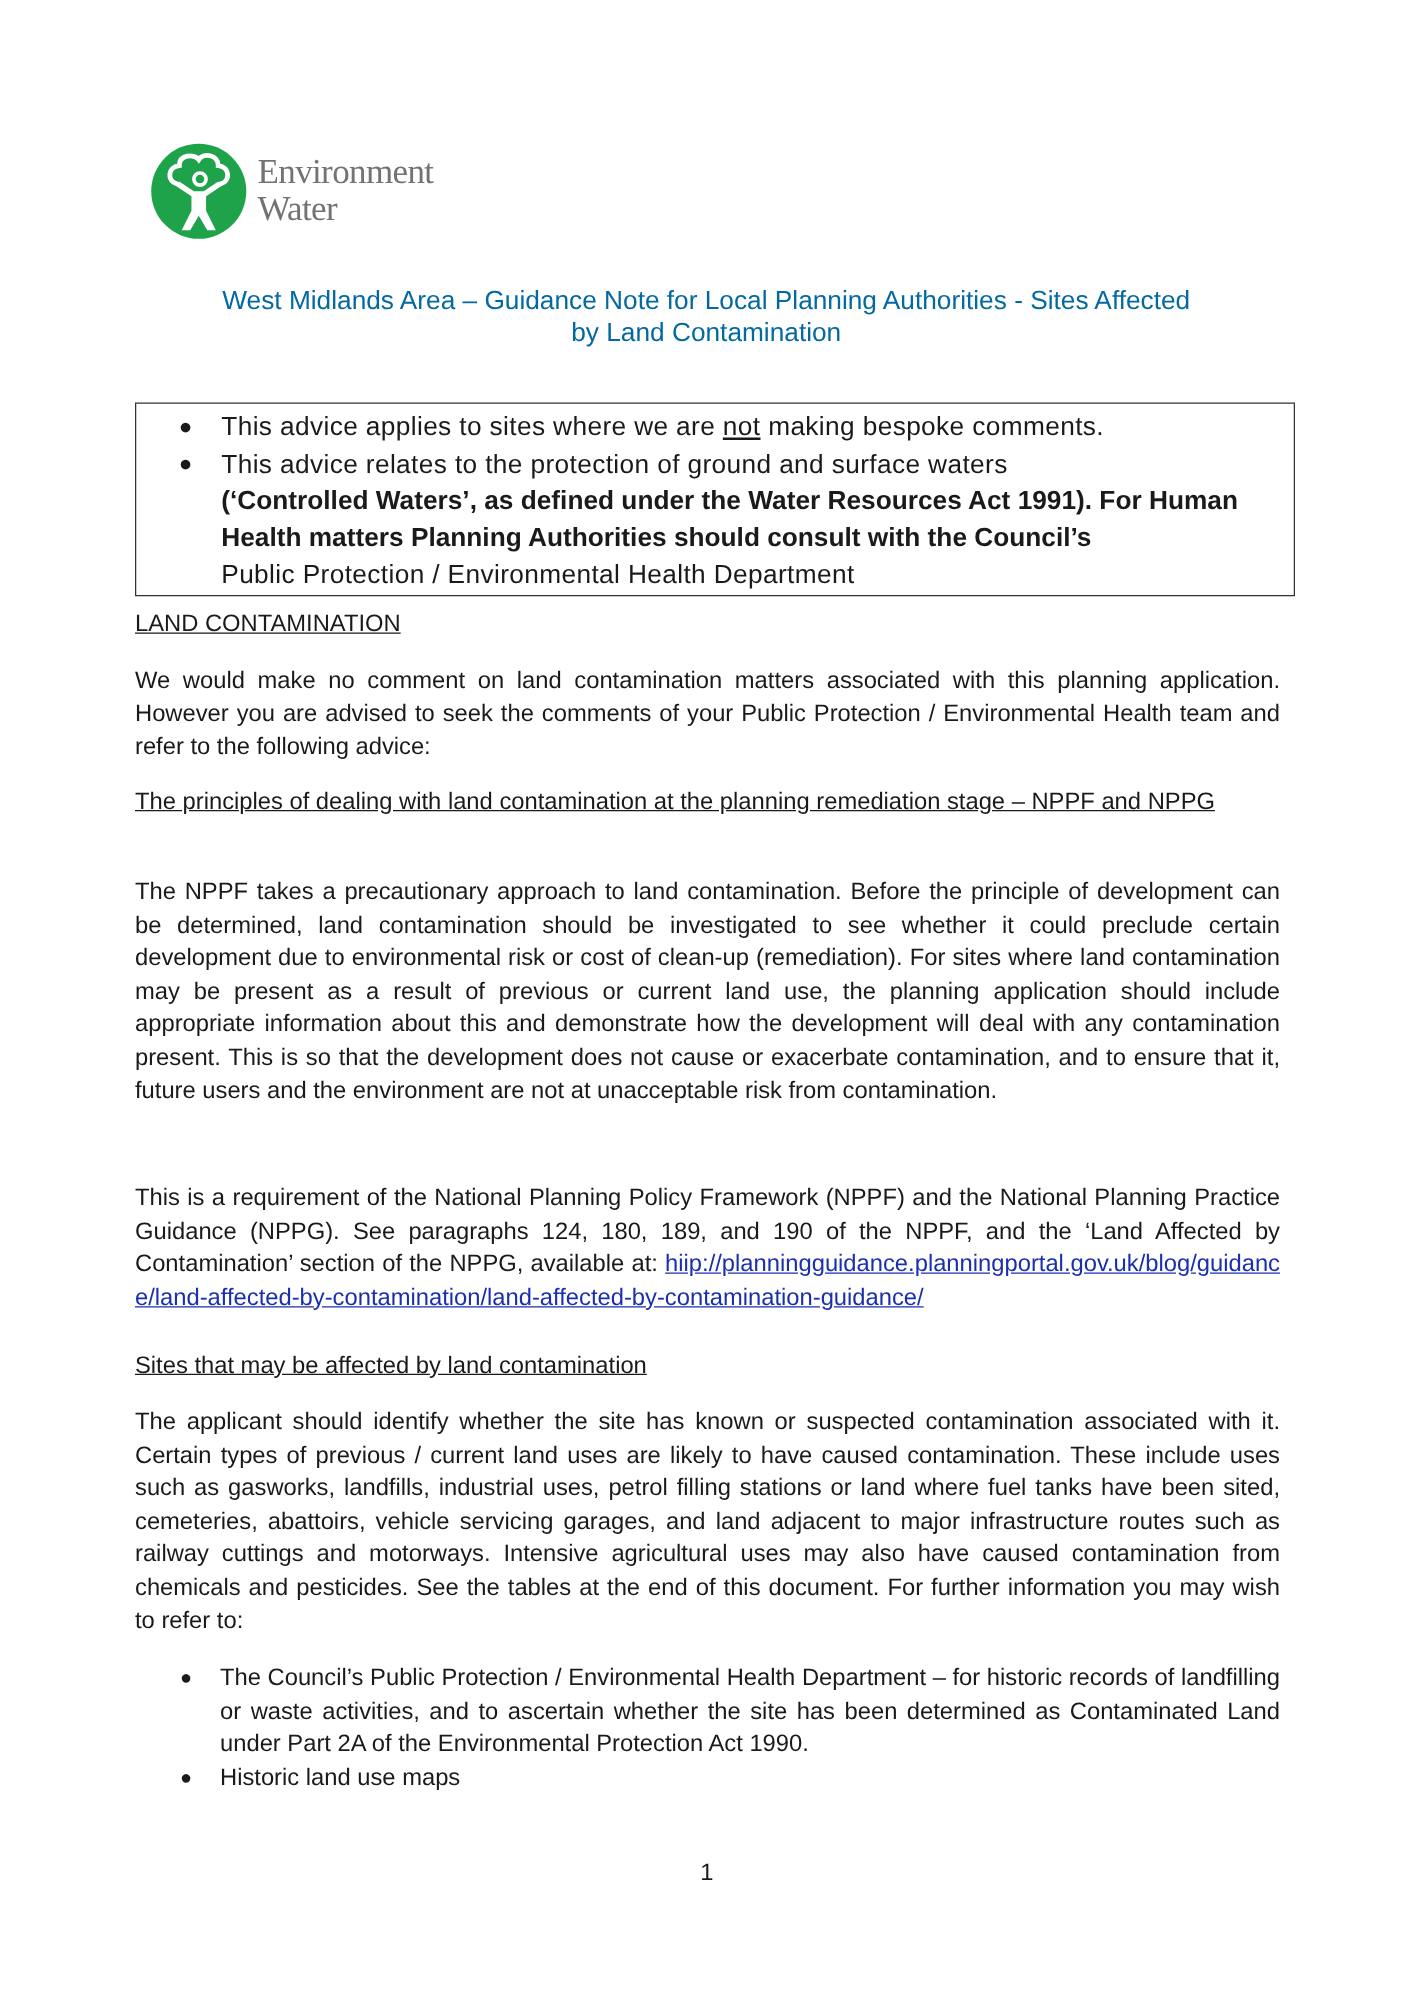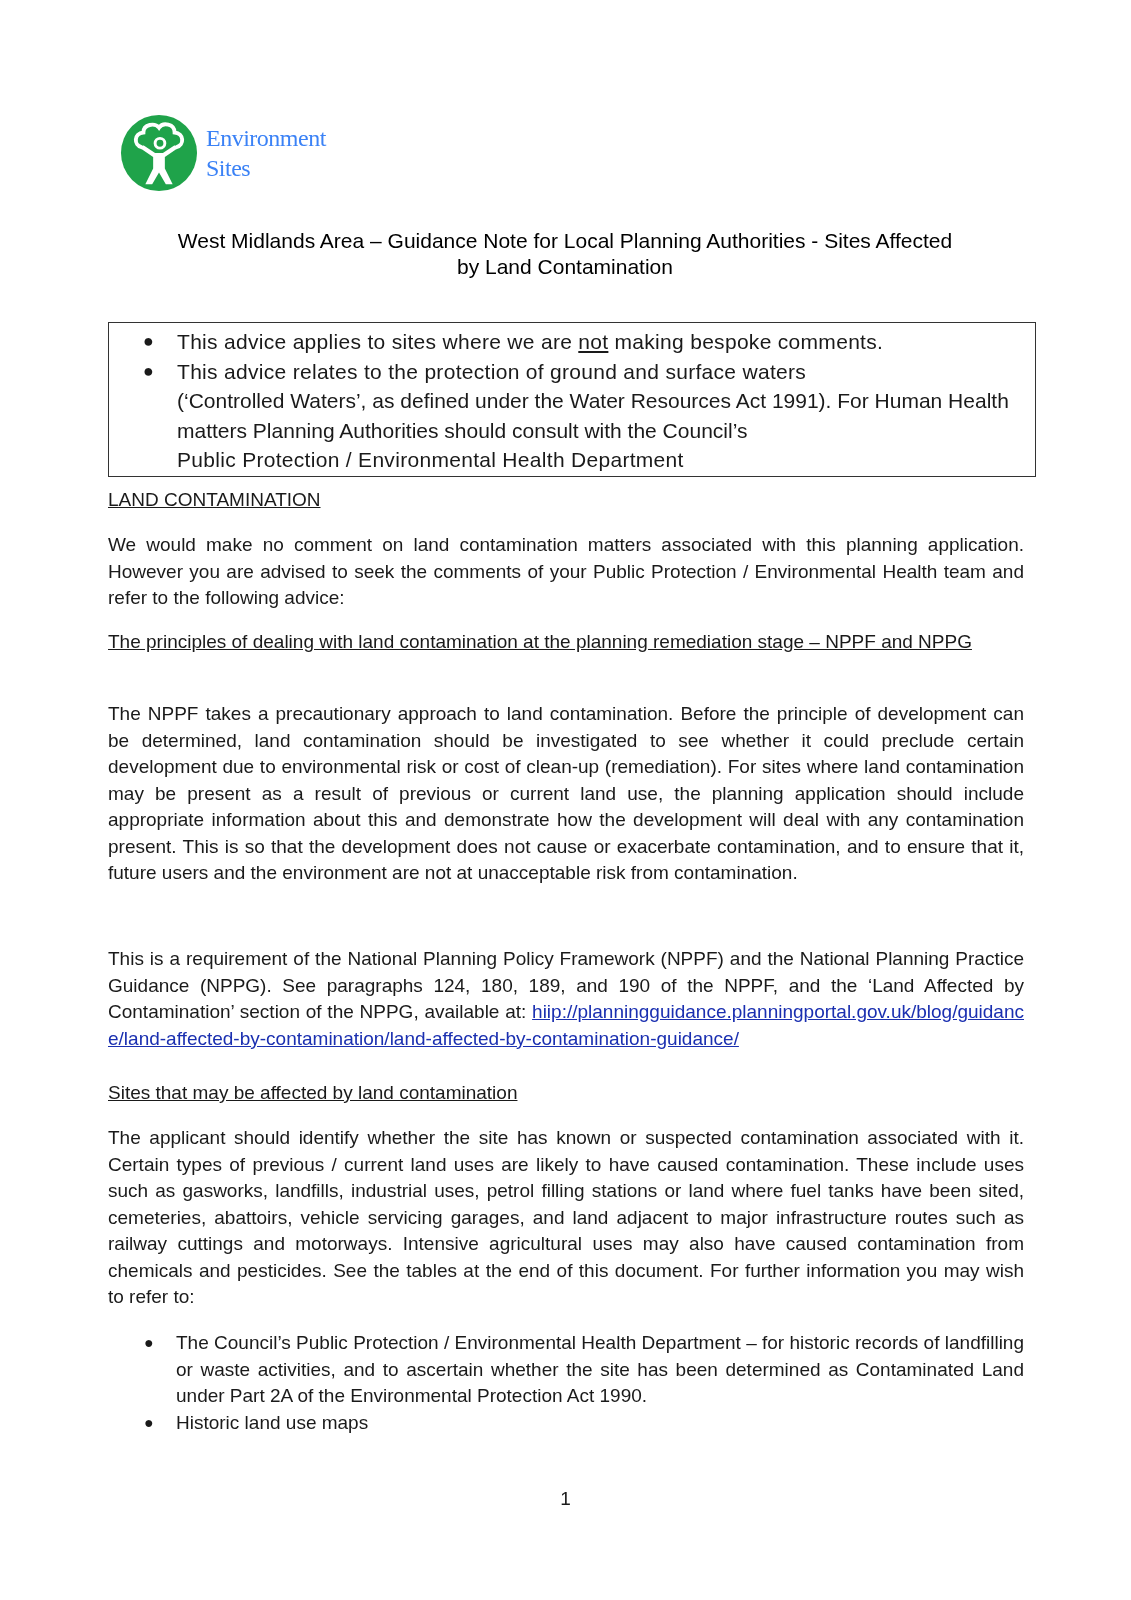--- a/index.html
+++ b/index.html
@@ -2,34 +2,34 @@
 <html><head>
 <meta charset="utf-8">
 <style>
   html, body { margin: 0; padding: 0; background: #ffffff; }
   body { width: 1131px; height: 1600px; position: relative; overflow: hidden;
          font-family: "Liberation Sans", sans-serif; color: #1a1a1a; }
   .page { position: absolute; left: 0; top: 0; width: 1131px; height: 1600px; }
 
   .logo { position: absolute; left: 120px; top: 114px; display: flex; align-items: center; }
   .logo svg { width: 78px; height: 78px; }
-  .logo-text { margin-left: 8px; font-family: "Liberation Serif", serif; color: #3b82f6;
-               font-size: 24px; line-height: 30px; letter-spacing: -0.5px; }
+  .logo-text { margin-left: 8px; font-family: "Liberation Serif", serif; color: #737373;
+               font-size: 28px; line-height: 30px; letter-spacing: -0.5px; }
 
   .title { position: absolute; left: 100px; top: 228px; width: 930px; text-align: center;
-           font-size: 21px; line-height: 26px; color: #000000; }
+           font-size: 21px; line-height: 26px; color: #0369a1; }
 
   .box { position: absolute; left: 108px; top: 322px; width: 928px; height: 155px;
          border: 1.5px solid #333; box-sizing: border-box; }
   .box ul { list-style: none; margin: 0; padding: 0; }
   .box li { position: relative; padding-left: 68px; font-size: 21px; line-height: 29.5px;
             letter-spacing: 0.3px; }
   .box li .bullet { position: absolute; left: 34px; top: 0; font-size: 18px; }
   .box .first { margin-top: 4px; }
-  .box b { font-weight: normal; letter-spacing: 0; }
+  .box b { font-weight: bold; letter-spacing: 0; }
   .u { text-decoration: underline; }
 
   .block { position: absolute; left: 108px; width: 916px; font-size: 19px; line-height: 26.5px;
            text-align: justify; }
   .h-under { text-decoration: underline; }
   .link { color: #1a2fb0; text-decoration: underline; }
 
   .list { position: absolute; left: 108px; width: 916px; font-size: 19px; line-height: 26.5px; }
   .list .li { position: relative; padding-left: 68px; text-align: justify; }
   .list .li .bullet { position: absolute; left: 36px; top: 0; font-size: 16px; }
@@ -43,21 +43,21 @@
 
   <div class="logo">
     <svg viewBox="0 0 80 80">
       <circle cx="40" cy="40" r="39" fill="#1fa34a"></circle>
       <path d="M22 34 C14 32 14 20 24 19 C24 10 36 9 40 14 C44 8 56 10 56 19 C66 20 66 32 58 34" fill="none" stroke="#fff" stroke-width="4" stroke-linecap="round"></path>
       <circle cx="41" cy="30" r="5" fill="none" stroke="#fff" stroke-width="3"></circle>
       <path d="M22 36 L34 44 L34 56 L26 72 L33 72 L40 60 L47 72 L54 72 L46 56 L46 44 L58 36 L56 32 L44 40 L36 40 L24 32 Z" fill="#fff"></path>
     </svg>
     <div class="logo-text">
       <div>Environment</div>
-      <div>Sites</div>
+      <div>Water</div>
     </div>
   </div>
 
   <div class="title">
     <div>West Midlands Area – Guidance Note for Local Planning Authorities - Sites Affected</div>
     <div>by Land Contamination</div>
   </div>
 
   <div class="box">
     <ul>

